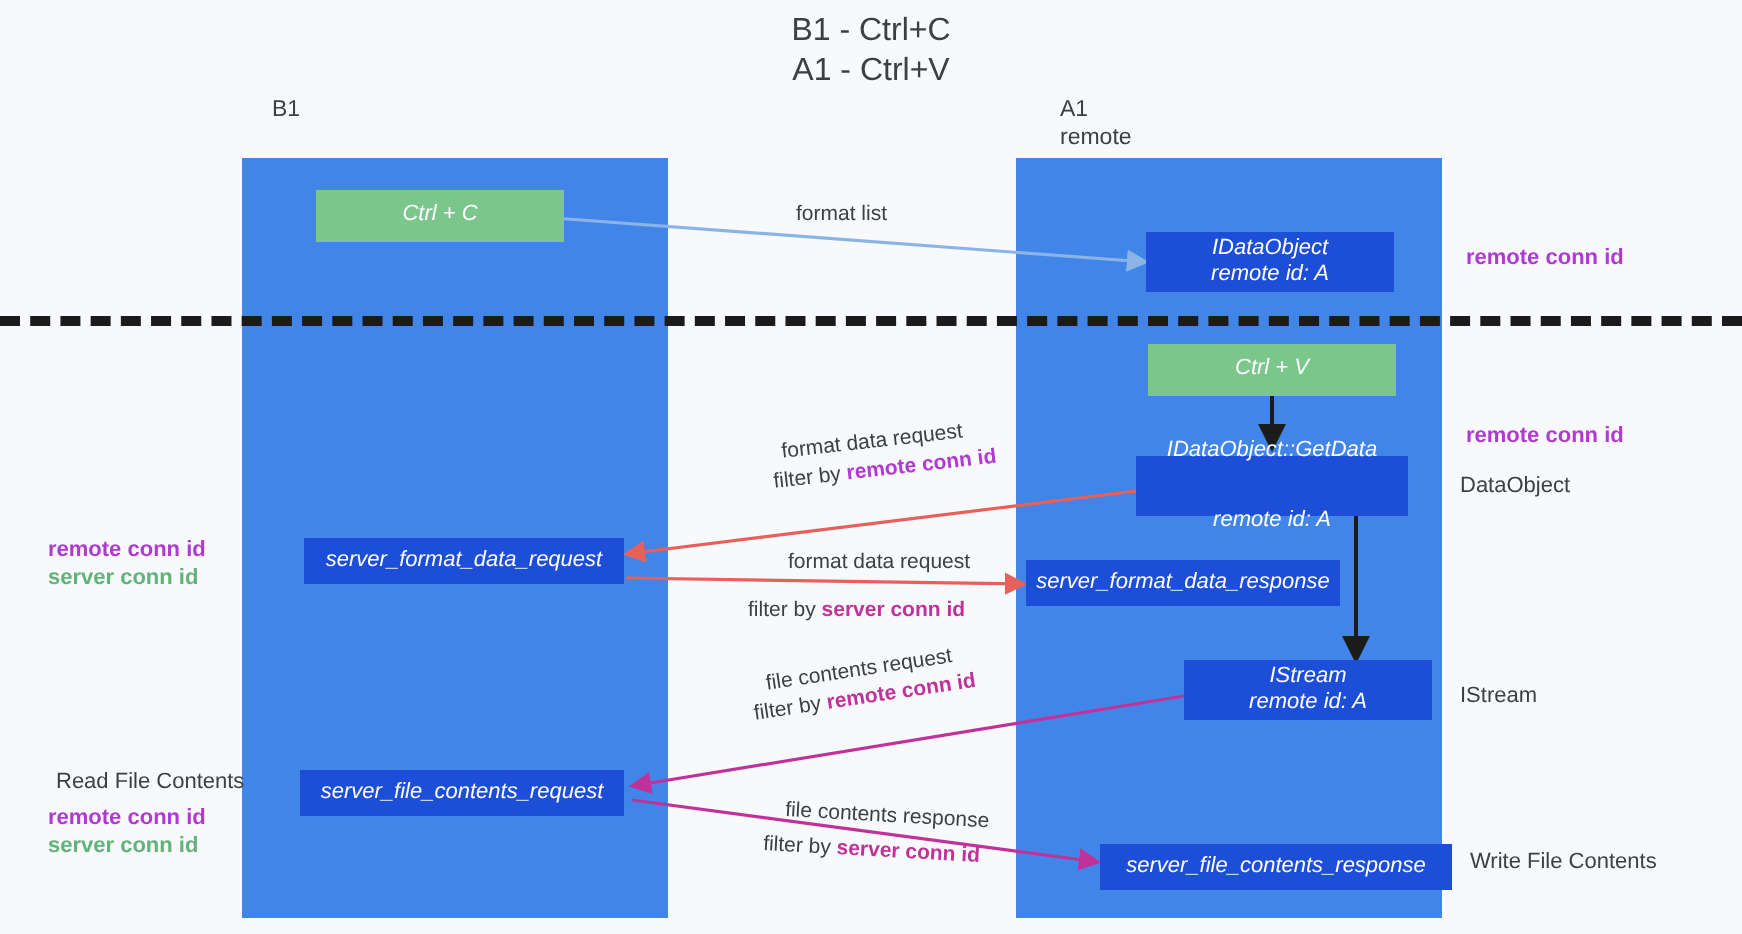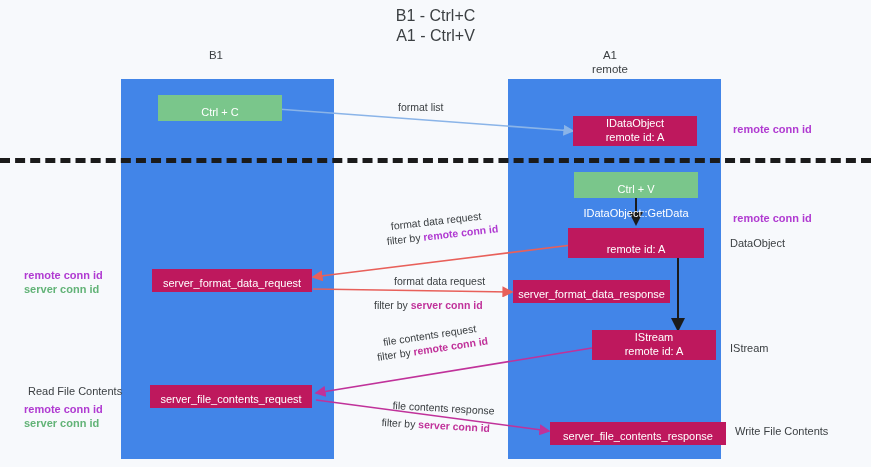--- a/index.html
+++ b/index.html
@@ -18,48 +18,49 @@
   .title{
     left:0;right:0;top:6px;
     text-align:center;
     font-size:16px;
     line-height:20px;
     color:#3c4043;
   }
 
   
   .lane-head{
-    text-align:center;
+    text-align:left;
     font-size:11.5px;
     line-height:14px;
     color:#3c4043;
     width:160px;
   }
 
   
   .lane{
     background:#4285e8;
   }
 
   
   .box{
     display:flex;
     flex-direction:column;
     align-items:center;
-    justify-content:flex-end;
+    justify-content:center;
     text-align:center;
     color:#ffffff;
     font-size:11px;
     line-height:13.5px;
     box-sizing:border-box;
     padding:2px 4px;
+    font-style:italic;
   }
   .box.green{background:#7ac68b;}
   .box.orange{background:#fbb košul;}
-  .box.orange{background:#be185d;}
+  .box.orange{background:#1d4ed8;}
 
   
   .note{font-size:11px;line-height:14px;}
   .note.purple{color:#b03ad1;font-weight:bold;}
   .note.green{color:#62b377;font-weight:bold;}
   .note.dark{color:#3c4043;}
 
   
   .edge-label{
     font-size:10.5px;

